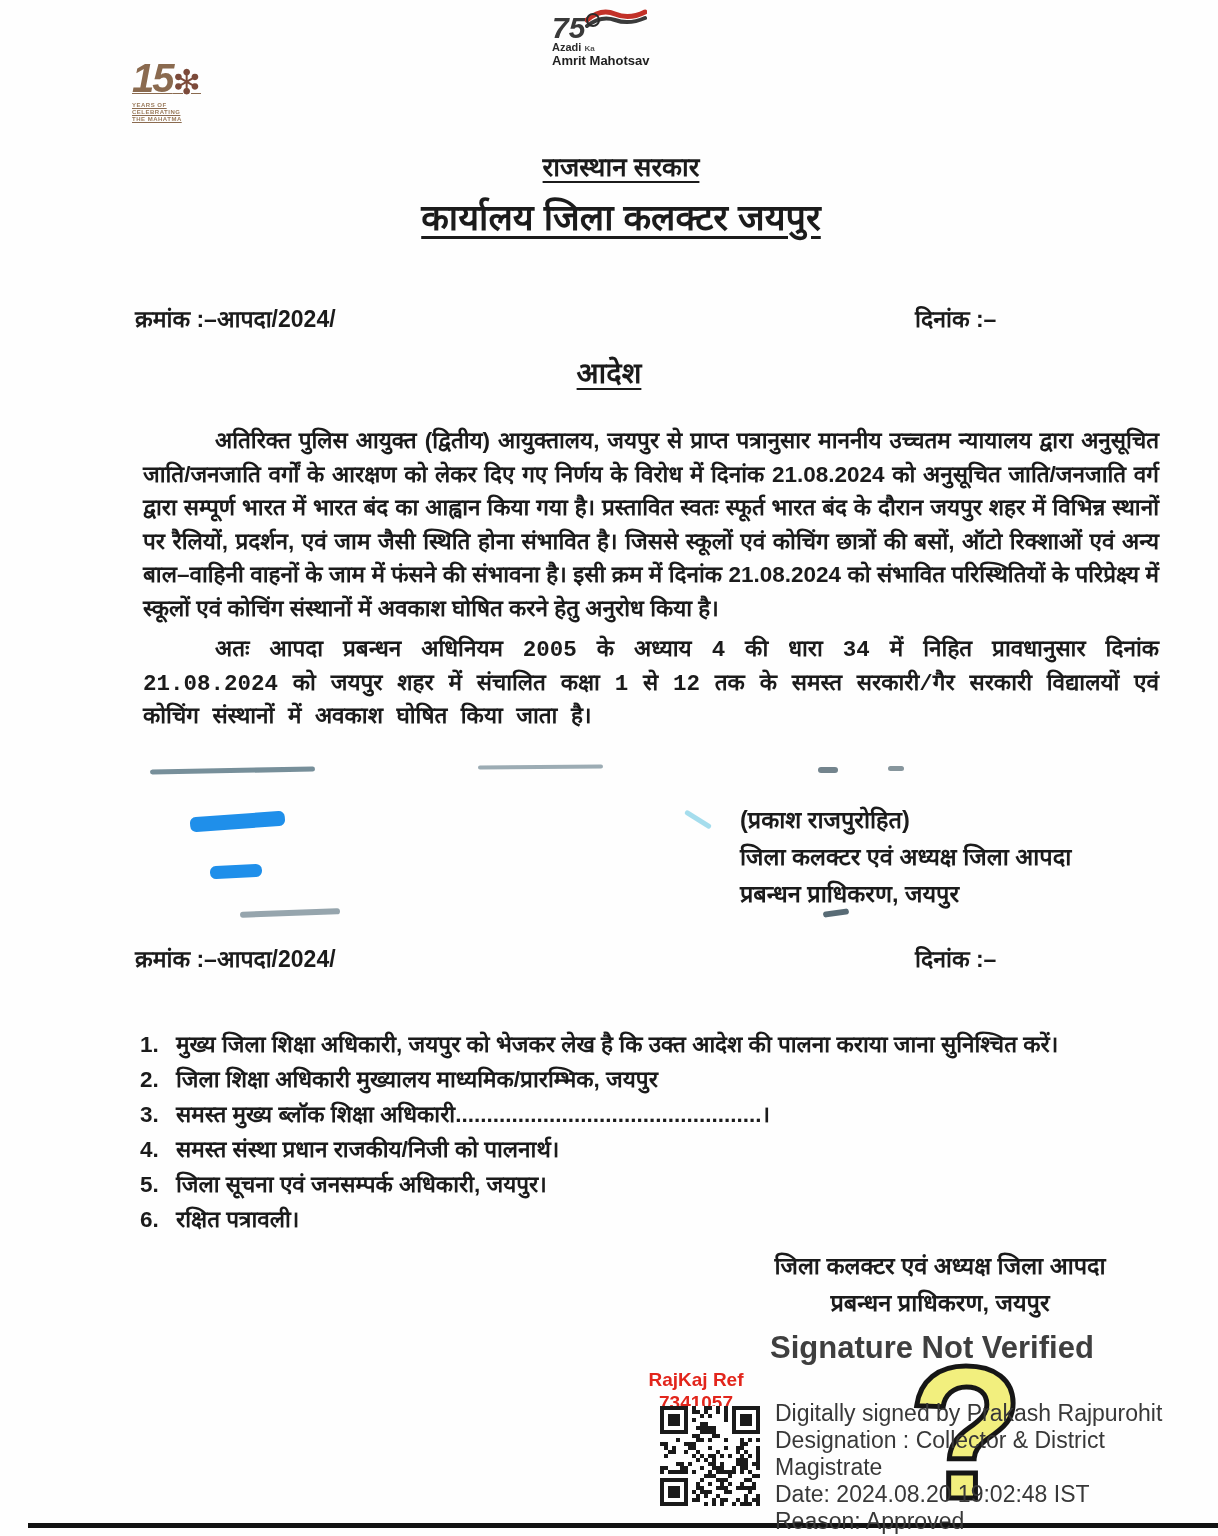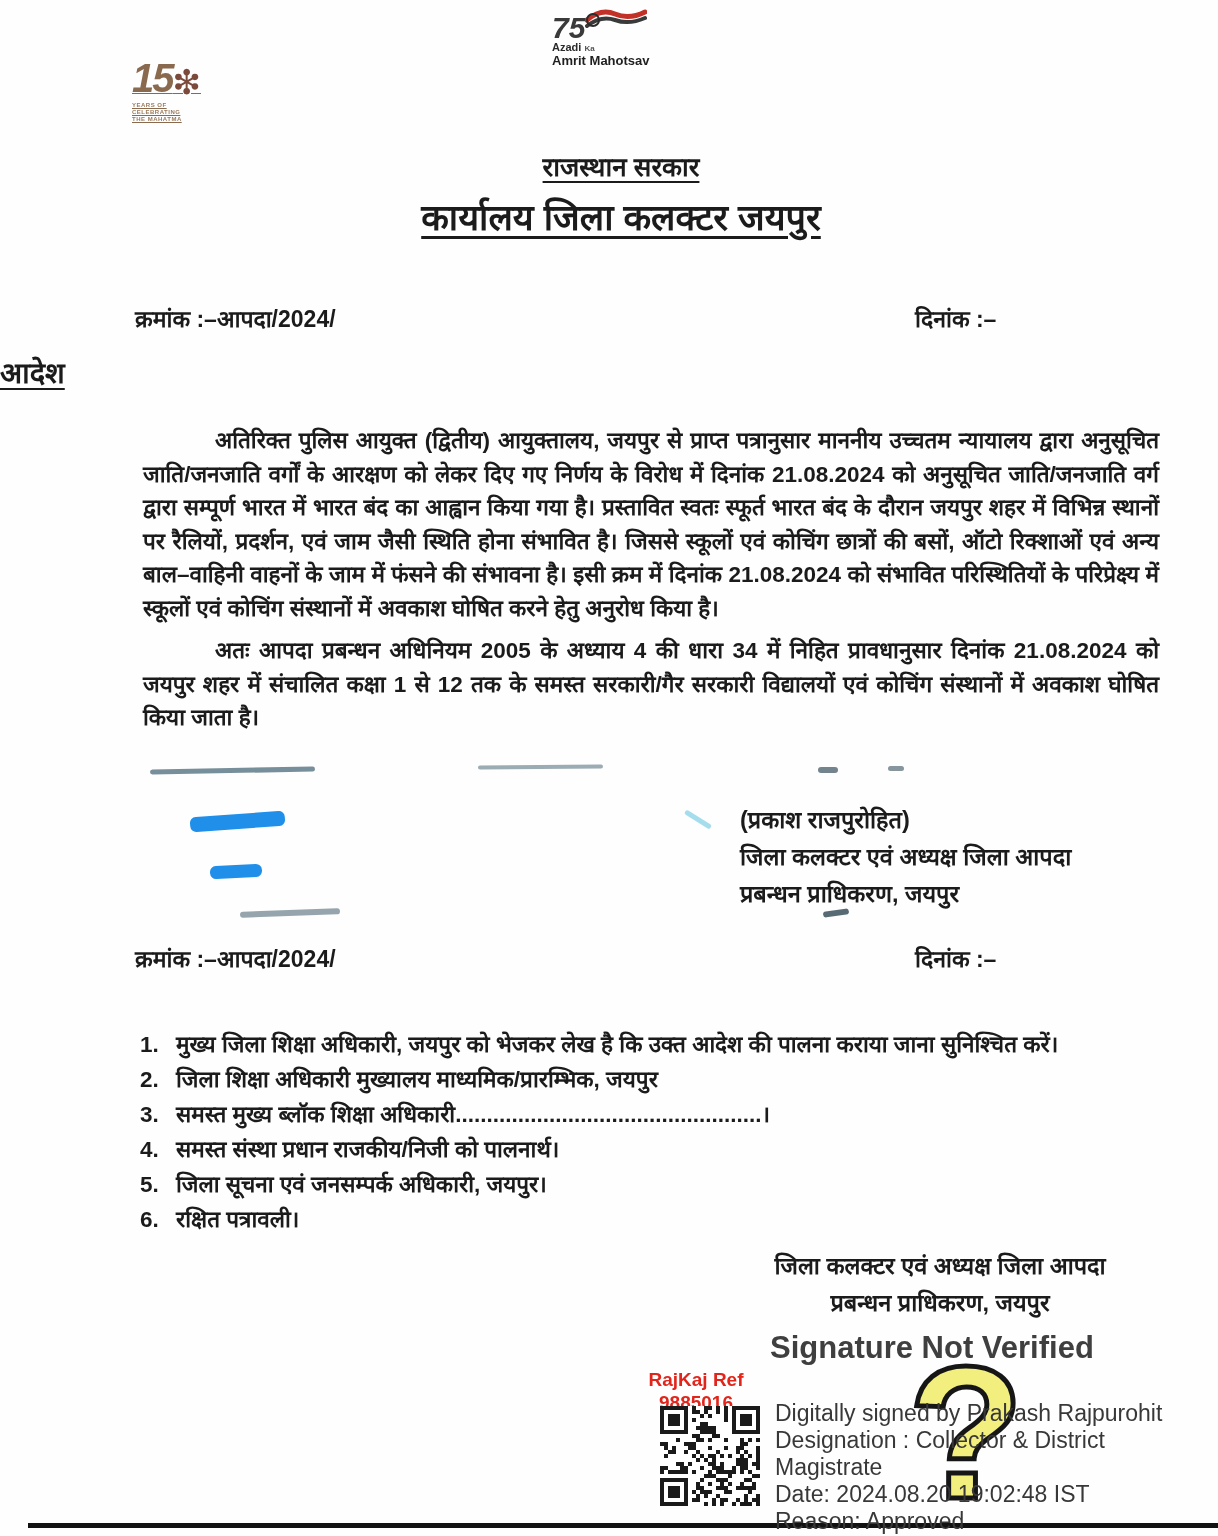--- a/index.html
+++ b/index.html
@@ -32,24 +32,24 @@
   .hdr{position:absolute;top:148px;left:12px;width:100%;text-align:center;font-weight:bold;}
   .hdr .h1{font-size:26px;text-decoration:underline;text-underline-offset:5px;}
   .hdr .h2{font-size:36px;margin-top:8px;text-decoration:underline;text-underline-offset:6px;}
   .hdr .h3{font-size:30px;margin-top:6px;text-decoration:underline;text-underline-offset:6px;}
   
   .refrow{position:absolute;left:135px;width:1032px;font-size:23px;font-weight:bold;}
   .refrow .date{position:absolute;left:780px;top:0;}
   .refrow1{top:302px;}
   .refrow2{top:942px;}
   
-  .order-title{position:absolute;top:352px;left:0;width:100%;text-align:left;font-size:29px;font-weight:bold;text-decoration:underline;text-underline-offset:5px;}
+  .order-title{position:absolute;top:352px;left:0;width:100%;text-align:center;font-size:29px;font-weight:bold;text-decoration:underline;text-underline-offset:5px;}
   .bodytext{position:absolute;top:416px;left:135px;width:1032px;font-size:22.5px;font-weight:bold;line-height:33.5px;text-align:justify;}
   .bodytext p{margin:8px;text-indent:72px;}
-  .bodytext p + p{margin-top:9px;}
+  .bodytext p + p{margin-top:9px;font-family:Liberation Mono, monospace;}
   
   .redaction{position:absolute;left:128px;top:762px;width:722px;height:175px;background:#fefefe;}
   .redaction .mark{position:absolute;border-radius:6px;}
   .m-smear1{left:22px;top:6px;width:165px;height:5px;background:#4a6a78;transform:rotate(-1deg);opacity:.75;}
   .m-smear2{left:350px;top:3px;width:125px;height:4px;background:#5a7482;transform:rotate(-.5deg);opacity:.6;}
   .m-dash1{left:690px;top:5px;width:20px;height:6px;background:#37505c;opacity:.7;}
   .m-dash2{left:760px;top:4px;width:16px;height:5px;background:#37505c;opacity:.6;}
   .m-blue1{left:62px;top:52px;width:95px;height:15px;background:#1f8fea;transform:rotate(-4deg);}
   .m-blue2{left:82px;top:103px;width:52px;height:13px;background:#1f8fea;transform:rotate(-3deg);}
   .m-gray1{left:112px;top:148px;width:100px;height:6px;background:#6a7f8a;transform:rotate(-2deg);opacity:.7;}
@@ -183,21 +183,21 @@
 
   <div class="sig-details">
     <div>Digitally signed by Prakash Rajpurohit</div>
     <div>Designation : Collector &amp; District Magistrate</div>
     <div>Date: 2024.08.20 19:02:48 IST</div>
     <div>Reason: Approved</div>
   </div>
 
   <div class="rajkaj">
     <div>RajKaj Ref</div>
-    <div>9885016</div>
+    <div>7341057</div>
   </div>
 
   <div class="qr"><svg width="100" height="100">
         <rect x="0" y="0" width="100" height="100" fill="#fff"></rect>
         <rect x="32" y="0" width="4" height="4" fill="#1a1a1a"></rect>
         <rect x="44" y="0" width="4" height="4" fill="#1a1a1a"></rect>
         <rect x="48" y="0" width="4" height="4" fill="#1a1a1a"></rect>
         <rect x="56" y="0" width="4" height="4" fill="#1a1a1a"></rect>
         <rect x="64" y="0" width="4" height="4" fill="#1a1a1a"></rect>
         <rect x="32" y="4" width="4" height="4" fill="#1a1a1a"></rect>

